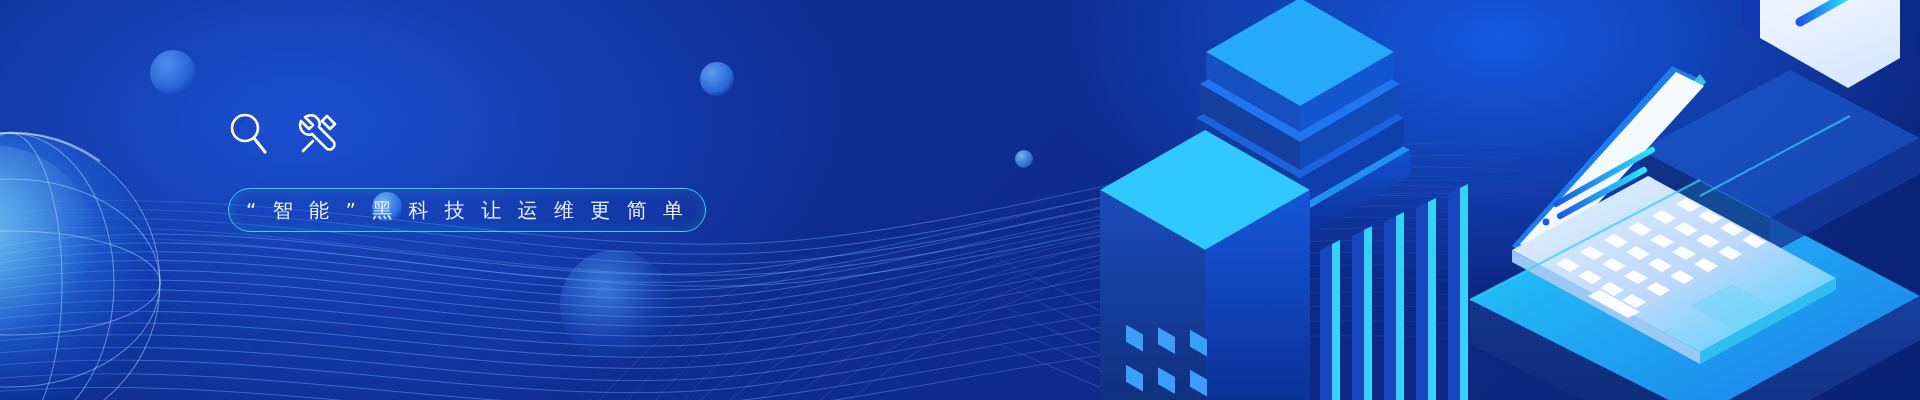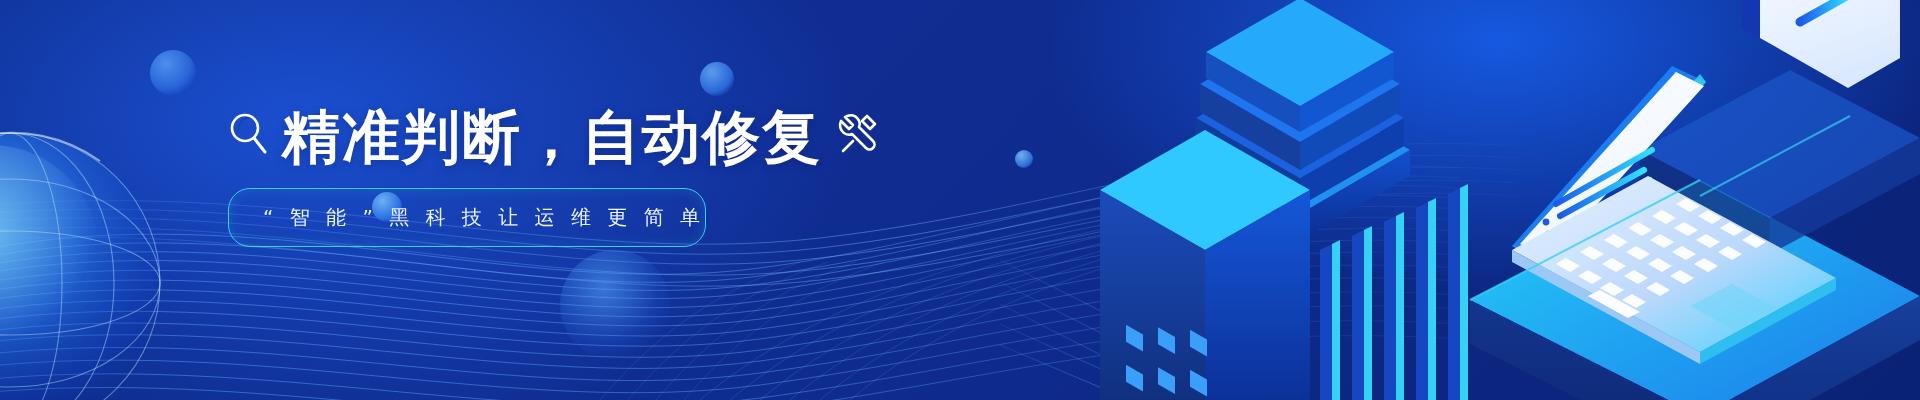--- a/index.html
+++ b/index.html
@@ -41,23 +41,23 @@
     font-family:"DejaVu Sans","Liberation Sans",sans-serif;
     font-size:58px; font-weight:700; color:#ffffff;
     letter-spacing:2px; line-height:1; white-space:nowrap;
     text-shadow:0 2px 10px rgba(0,20,90,.35);
   }
   .mag-icon { flex:0 0 auto; margin-right:14px; }
   .wrench-icon { flex:0 0 auto; margin-left:14px; }
 
   
   #pill {
-    margin-top:14px; height:59px; width:478px;
+    margin-top:14px; height:44px; width:478px;
     border:1.6px solid #35d2f5; border-radius:22px;
-    display:flex; align-items:center; justify-content:flex-end;
+    display:flex; align-items:center; justify-content:center;
     box-shadow:0 0 14px rgba(53,210,245,.18) inset;
   }
   #subtitle {
     font-family:"DejaVu Sans","Liberation Sans",sans-serif;
     font-size:20px; color:#eaf4ff; letter-spacing:5px; white-space:nowrap;
   }
 
   
   #art { position:absolute; right:0; top:0; width:920px; height:400px; }
 </style>
@@ -362,21 +362,20 @@
 
     <div id="headline-row">
       <span class="mag-icon">
         <svg width="40" height="48" viewBox="0 0 40 48">
           <circle cx="17" cy="17" r="13" fill="none" stroke="#ffffff" stroke-width="2.6"></circle>
           <path d="M11,22 A11,11 0 0,1 20,7" fill="none" stroke="#0b2a86" stroke-width="2.2" opacity="0.25"></path>
           <path d="M26,27 L37,41" stroke="#ffffff" stroke-width="3" stroke-linecap="round"></path>
         </svg>
       </span>
 
-      <span id="headline">精准判断，自动修复</span>
 
       <span class="wrench-icon">
         <svg width="46" height="48" viewBox="0 0 46 48">
           <g stroke="#ffffff" stroke-width="2.6" fill="none" stroke-linecap="round" stroke-linejoin="round">
             <path d="M9,6 L17,14 L13,18 L5,10 C3,14 4,19 8,22 C11,24 14,24 16,23 L30,37 C32,39 35,39 37,37 C39,35 39,32 37,30 L23,16 C24,14 24,11 22,8 C19,4 14,3 9,6 Z"></path>
             <path d="M31,5 L39,13 L34,18 L26,10 Z"></path>
             <path d="M7,40 L17,30"></path>
           </g>
         </svg>
       </span>

